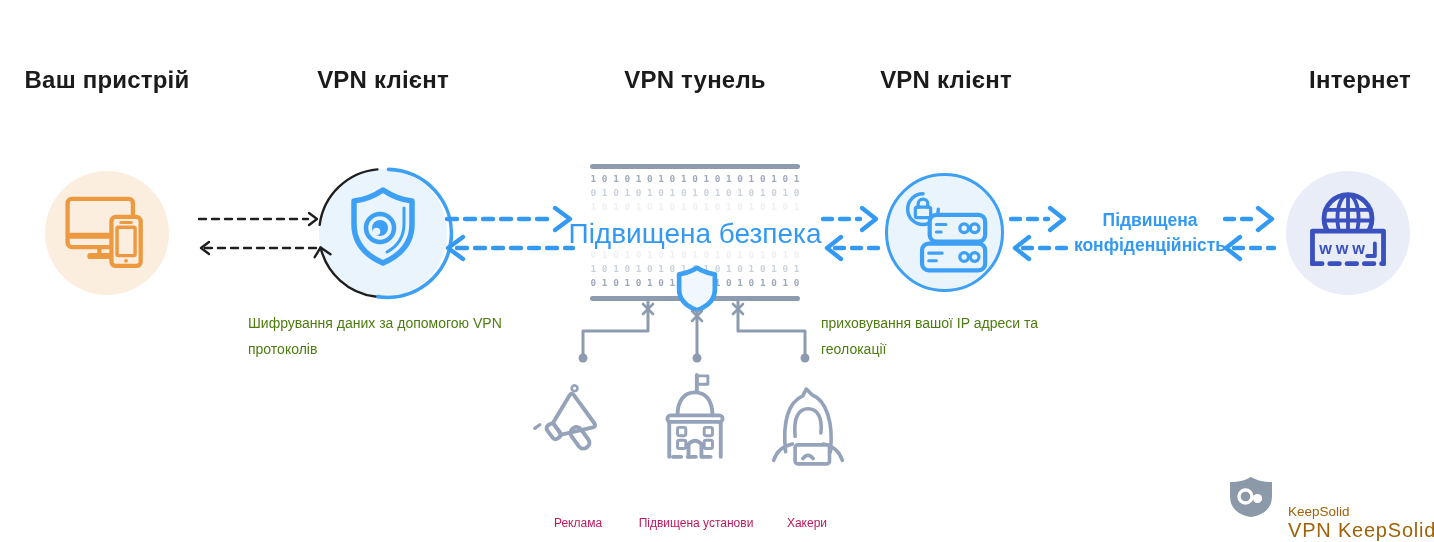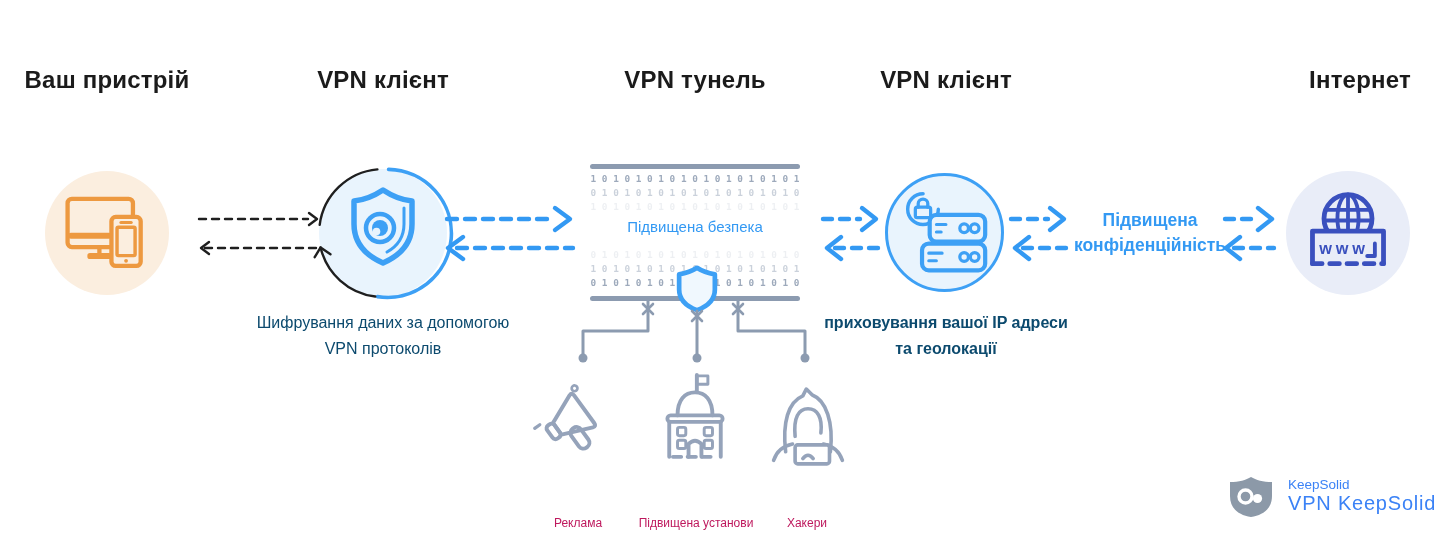--- a/index.html
+++ b/index.html
@@ -2,34 +2,34 @@
 <html><head>
 <meta charset="utf-8">
 <style>
   html,body{margin:0;padding:0;background:#ffffff;}
   #canvas{position:relative;width:1434px;height:542px;background:#fff;overflow:hidden;
           font-family:"Liberation Sans", sans-serif;}
   .abs{position:absolute;text-align:right;}
   .hdr{position:absolute;transform:translateX(-50%);white-space:nowrap;
        font-size:24px;font-weight:700;color:#1b1b1b;letter-spacing:.2px;}
   .circle{position:absolute;border-radius:50%;}
-  .cap{position:absolute;transform:translateX(-50%);text-align:center;
-       font-size:16px;line-height:26px;color:#0c4a6e;}
+  .cap{position:absolute;transform:translateX(-50%);
+       font-size:14px;line-height:26px;color:#4d7c0f;}
   .privacy{position:absolute;transform:translateX(-50%);text-align:center;
        font-size:17.5px;line-height:25px;color:#3399f3;width:170px;}
   .tun-label{position:absolute;transform:translateX(-50%);white-space:nowrap;
-       font-size:15px;color:#3399f3;}
+       font-size:28px;color:#3399f3;}
   .bar{position:absolute;width:210px;height:5px;border-radius:3px;background:#8c9bb0;}
   .brow{position:absolute;left:590px;width:210px;text-align:center;overflow:hidden;
         white-space:nowrap;font-family:"DejaVu Sans Mono", monospace;
         font-size:9.4px;line-height:13px;color:#8c9bb0;font-weight:700;}
   .op1{opacity:.85}.op2{opacity:.45}.op3{opacity:.15}
   .threat-label{position:absolute;transform:translateX(-50%);text-align:center;
         font-size:12px;line-height:26px;color:#be185d;margin-top:36px;}
-  .logo-text{position:absolute;color:#3b82f6;white-space:nowrap;}
+  .logo-text{position:absolute;color:#a16207;white-space:nowrap;margin-top:27px;}
   svg{display:block;overflow:visible;}
 </style>
 </head>
 <body>
 
 <div id="canvas">
 
   <div class="hdr" style="left:107px;top:66px;">Ваш пристрій</div>
   <div class="hdr" style="left:695px;top:66px;">VPN тунель</div>
   <div class="hdr" style="left:383px;top:66px;">VPN клієнт</div>
@@ -176,21 +176,21 @@
       <circle cx="70" cy="40" r="4.5" stroke-width="3.4"></circle>
       <circle cx="81" cy="40" r="4.5" stroke-width="3.4"></circle>
       <rect x="26" y="56" width="66" height="28" rx="7" stroke-width="4.4" fill="#E9F4FD"></rect>
       <path d="M 33,66 H 47 M 33,74 H 41" stroke-width="3.2"></path>
       <circle cx="70" cy="70" r="4.5" stroke-width="3.4"></circle>
       <circle cx="81" cy="70" r="4.5" stroke-width="3.4"></circle>
     </svg>
   </span>
 
   <div class="cap" style="left:383px;top:310px;width:270px;">Шифрування даних за допомогою VPN протоколів</div>
-  <div class="cap" style="left:946px;top:310px;width:250px;font-weight:bold;">приховування вашої IP адреси та геолокації</div>
+  <div class="cap" style="left:946px;top:310px;width:250px;">приховування вашої IP адреси та геолокації</div>
 
   <span class="abs" style="left:1008px;top:205px;">
     <svg width="70" height="60" viewBox="0 0 70 60" fill="none" stroke="#3399F3" stroke-width="4.4" stroke-linecap="round" stroke-linejoin="round">
       <path d="M 3,14 H 40" stroke-dasharray="9 8"></path>
       <path d="M 42,3 L 56,14 L 42,25"></path>
       <path d="M 21,32 L 7,43 L 21,54"></path>
       <path d="M 15,43 H 60" stroke-dasharray="9 8"></path>
     </svg>
   </span>
 

